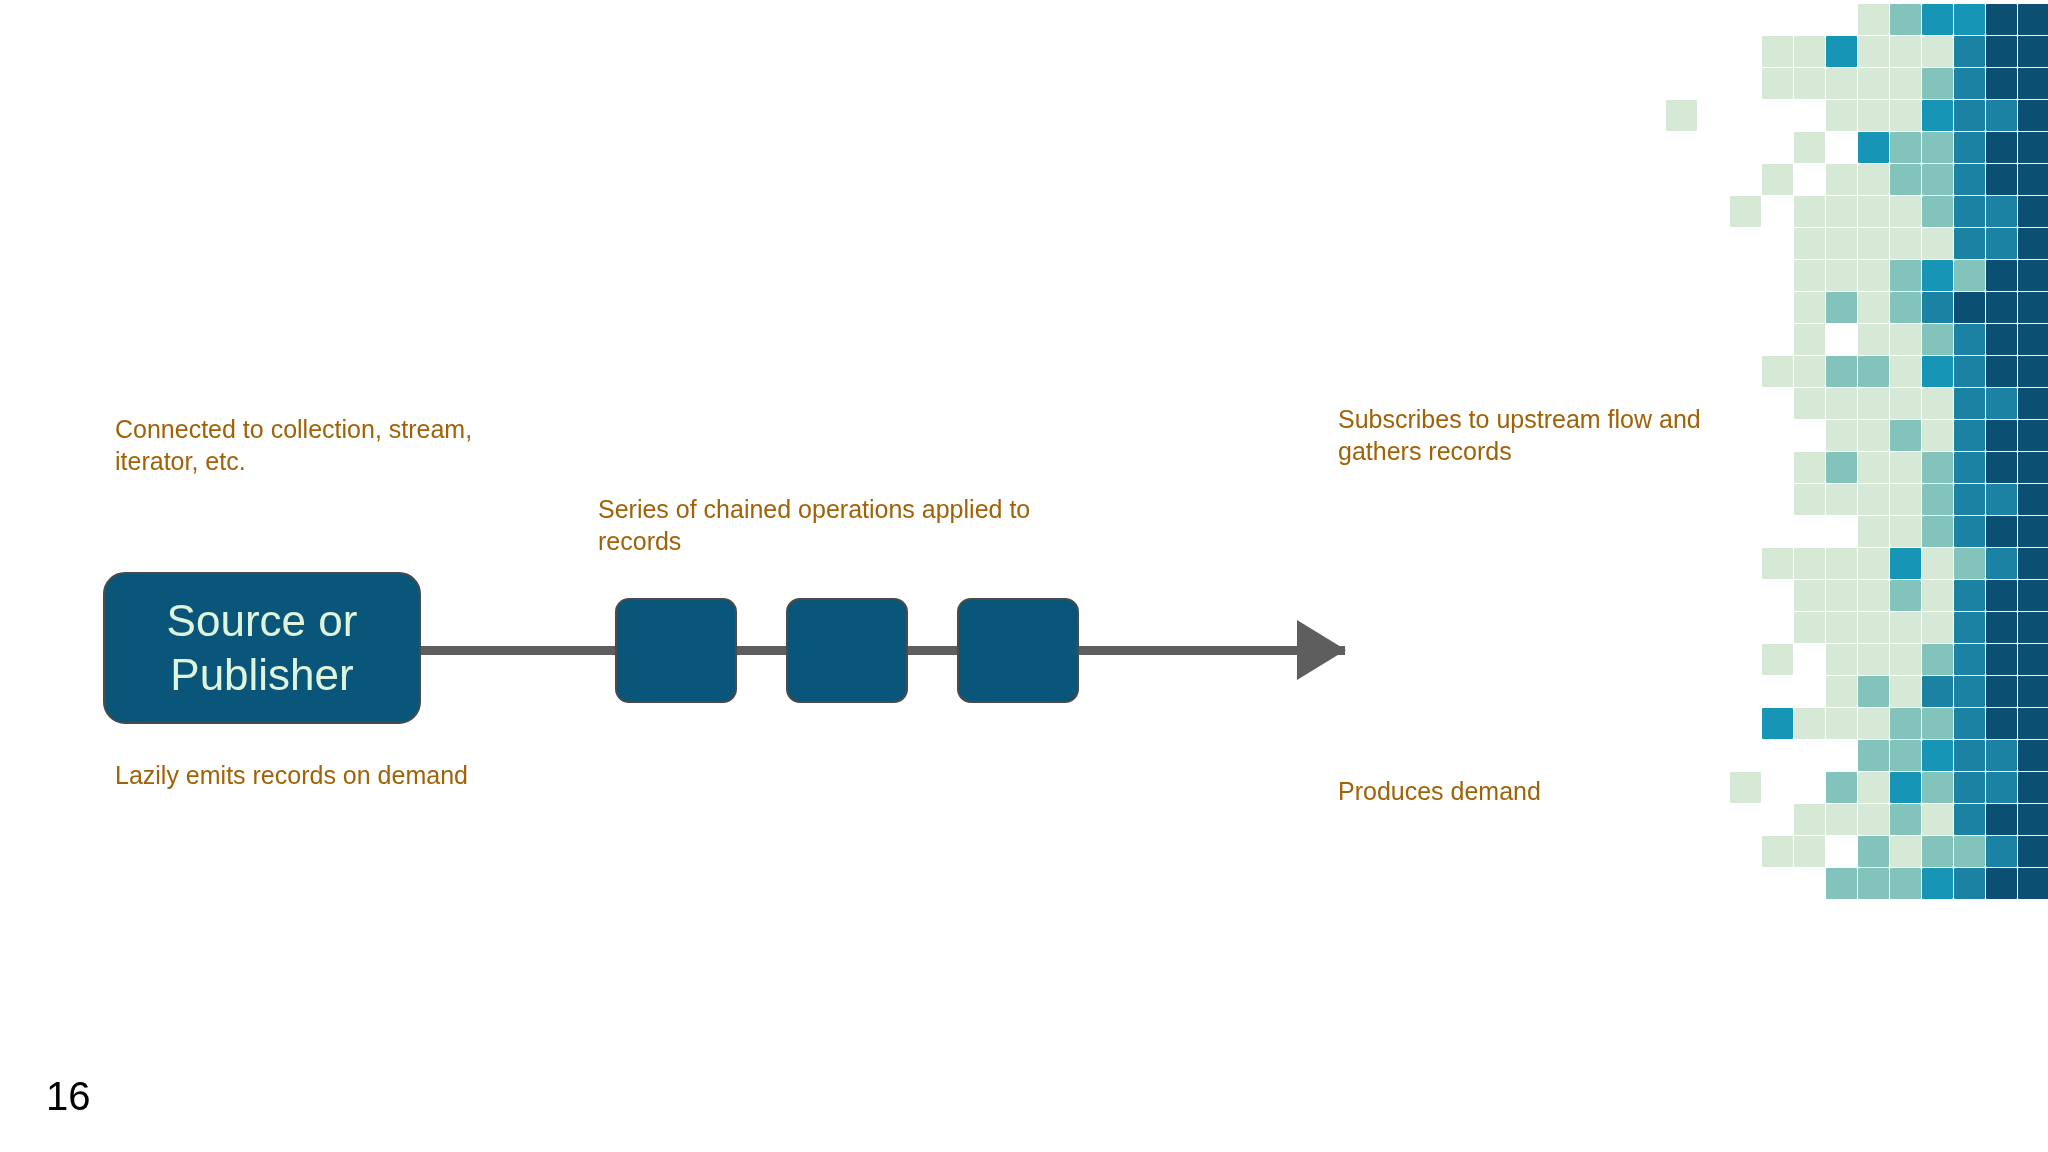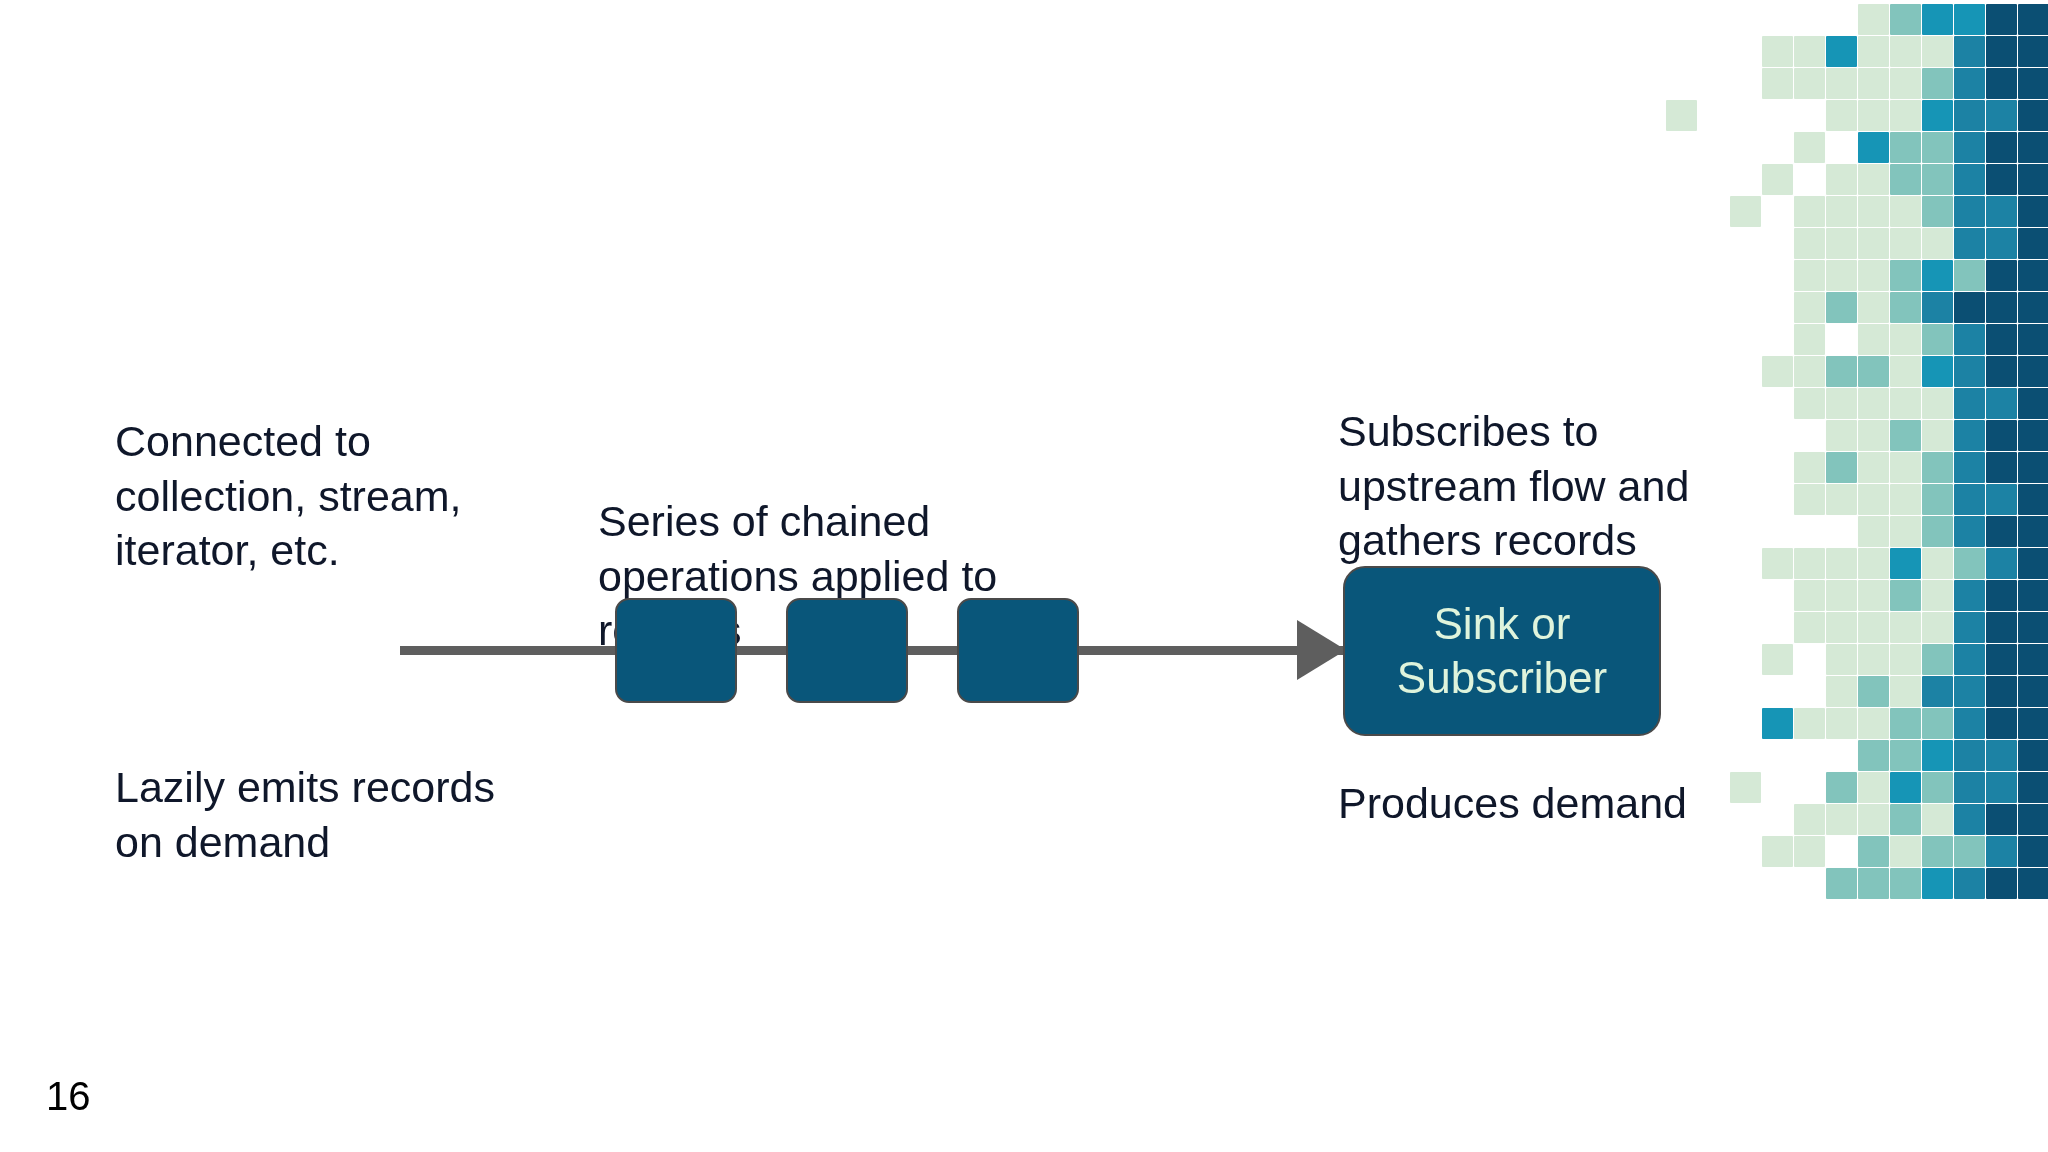--- a/index.html
+++ b/index.html
@@ -43,22 +43,22 @@
     font-size: 82px;
     line-height: 1.08;
     color: #1087A5;
     letter-spacing: -0.5px;
     white-space: nowrap;
   }
 
   
   .caption {
     position: absolute;
-    color: #0f172a;
-    font-size: 43px;
+    color: #a16207;
+    font-size: 25px;
     line-height: 1.27;
   }
   #caption-source-top   { left: 115px;  top: 414px;  width: 390px; }
   #caption-source-bot   { left: 115px;  top: 760px;  width: 430px; }
   #caption-operations   { left: 598px;  top: 494px;  width: 520px; }
   #caption-sink-top     { left: 1338px; top: 404px;  width: 430px; }
   #caption-sink-bot     { left: 1338px; top: 776px;  width: 420px; }
 
   
   .connector-line {
@@ -355,24 +355,24 @@
 
   <div class="caption" id="caption-source-bot">Lazily emits records on demand</div>
 
   <div class="caption" id="caption-sink-top">Subscribes to upstream flow and gathers records</div>
 
   <div class="caption" id="caption-sink-bot">Produces demand</div>
 
   <div class="connector-line" id="line-main"></div>
   <div class="arrow-head"></div>
 
+  <div class="node-box" id="node-source">
+    <span>Source or Publisher</span>
+  </div>
 
   <div class="op-box" id="op-box-1"></div>
   <div class="op-box" id="op-box-2"></div>
   <div class="op-box" id="op-box-3"></div>
 
-  <div class="node-box" id="node-sink">
-    <span>Sink or Subscriber</span>
-  </div>
 
   <div id="slide-number">16</div>
 
 </div>
 
 </body></html>

